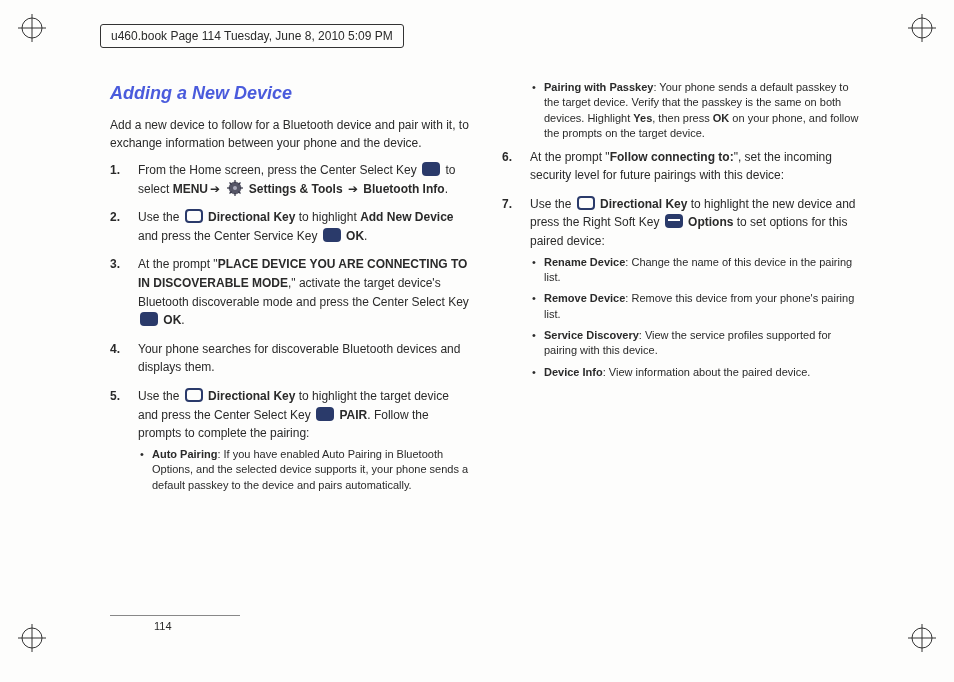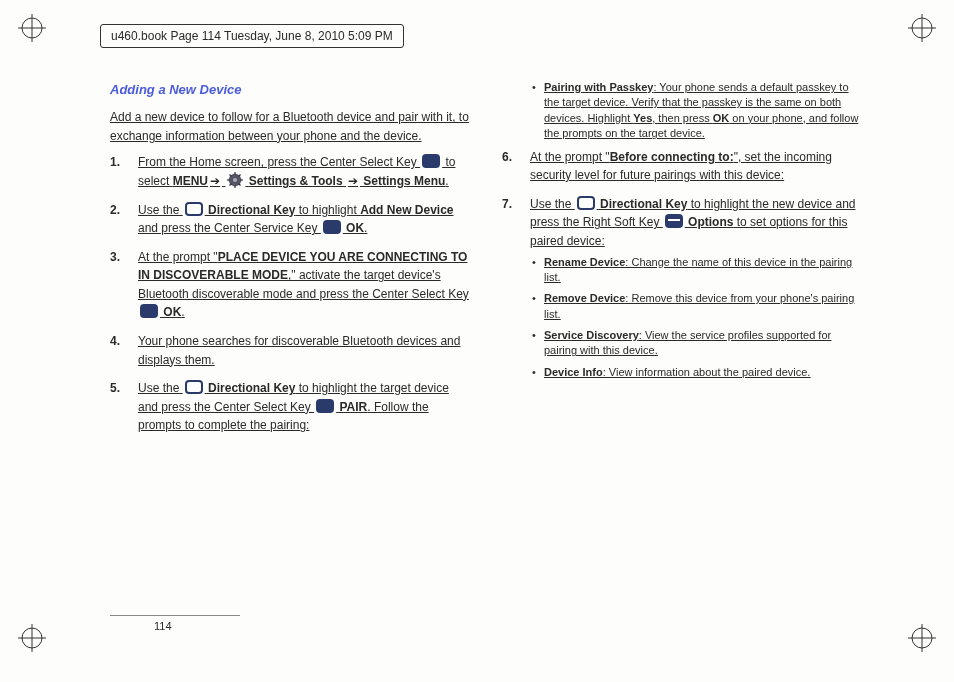--- a/index.html
+++ b/index.html
@@ -44,26 +44,26 @@
     bottom: 60px;
     display: flex;
     gap: 30px;
   }
   .col {
     flex: 1;
     font-size: 12px;
     line-height: 1.55;
     font-stretch: condensed;
   }
-  .col p, .col li { font-family: "Arial Narrow", Arial, sans-serif; text-decoration: underline; }
+  .col p, .col li { font-family: "Arial Narrow", Arial, sans-serif; }
   h3.section {
     color: #4a5bdc;
     font-style: italic;
     font-weight: bold;
-    font-size: 13px;
+    font-size: 18px;
     margin-bottom: 8px;
     font-family: "Arial Narrow", Arial, sans-serif;
   }
   .intro { margin-bottom: 8px; }
   ol.steps {
     list-style: none;
     padding-left: 28px;
   }
   ol.steps > li {
     position: relative;
@@ -191,49 +191,52 @@
                   <line x1="8" y1="0" x2="8" y2="3"></line>
                   <line x1="8" y1="13" x2="8" y2="16"></line>
                   <line x1="0" y1="8" x2="3" y2="8"></line>
                   <line x1="13" y1="8" x2="16" y2="8"></line>
                   <line x1="2.5" y1="2.5" x2="4.5" y2="4.5"></line>
                   <line x1="11.5" y1="11.5" x2="13.5" y2="13.5"></line>
                   <line x1="2.5" y1="13.5" x2="4.5" y2="11.5"></line>
                   <line x1="11.5" y1="4.5" x2="13.5" y2="2.5"></line>
                 </g>
               </svg></span>
-          <b> Settings &amp; Tools </b><span class="arrow">➔</span><b> Settings Menu</b><span>.</span>
+          <b> Settings &amp; Tools </b><span class="arrow">➔</span><b> Bluetooth Info</b><span>.</span>
         </li>
         <li>
           <span class="num">2.</span>
           <span>Use the </span><span class="key outline"></span><b> Directional Key</b><span> to highlight </span><b>Add New Device</b><span> and press the Center Service Key </span><span class="key"></span><b> OK</b><span>.</span>
         </li>
         <li>
           <span class="num">3.</span>
           <span>At the prompt "</span><b>PLACE DEVICE YOU ARE CONNECTING TO IN DISCOVERABLE MODE</b><span>," activate the target device's Bluetooth discoverable mode and press the Center Select Key </span><span class="key"></span><b> OK</b><span>.</span>
         </li>
         <li>
           <span class="num">4.</span>
           <span>Your phone searches for discoverable Bluetooth devices and displays them.</span>
         </li>
         <li>
           <span class="num">5.</span>
           <span>Use the </span><span class="key outline"></span><b> Directional Key</b><span> to highlight the target device and press the Center Select Key </span><span class="key"></span><b> PAIR</b><span>.  Follow the prompts to complete the pairing:</span>
+          <ul class="sub">
+            <li><b>Auto Pairing</b><span>: If you have enabled Auto Pairing in Bluetooth Options, and the selected device supports it, your phone sends a default passkey to the device and pairs automatically.</span></li>
+          </ul>
         </li>
       </ol>
     </div>
 
     <div class="col">
       <ul class="sub" style="padding-left:42px; margin-top:0;">
         <li><b>Pairing with Passkey</b><span>: Your phone sends a default passkey to the target device. Verify that the passkey is the same on both devices. Highlight </span><b>Yes</b><span>, then press </span><b>OK</b><span> on your phone, and follow the prompts on the target device.</span></li>
       </ul>
       <ol class="steps" style="margin-top:6px;">
         <li>
           <span class="num">6.</span>
-          <span>At the prompt "</span><b>Before connecting to:</b><span>", set the incoming security level for future pairings with this device:</span>
+          <span>At the prompt "</span><b>Follow connecting to:</b><span>", set the incoming security level for future pairings with this device:</span>
         </li>
         <li>
           <span class="num">7.</span>
           <span>Use the </span><span class="key outline"></span><b> Directional Key</b><span> to highlight the new device and press the Right Soft Key </span><span class="key softkey"></span><b> Options</b><span> to set options for this paired device:</span>
           <ul class="sub">
             <li><b>Rename Device</b><span>: Change the name of this device in the pairing list.</span></li>
             <li><b>Remove Device</b><span>: Remove this device from your phone's pairing list.</span></li>
             <li><b>Service Discovery</b><span>: View the service profiles supported for pairing with this device.</span></li>
             <li><b>Device Info</b><span>: View information about the paired device.</span></li>
           </ul>

